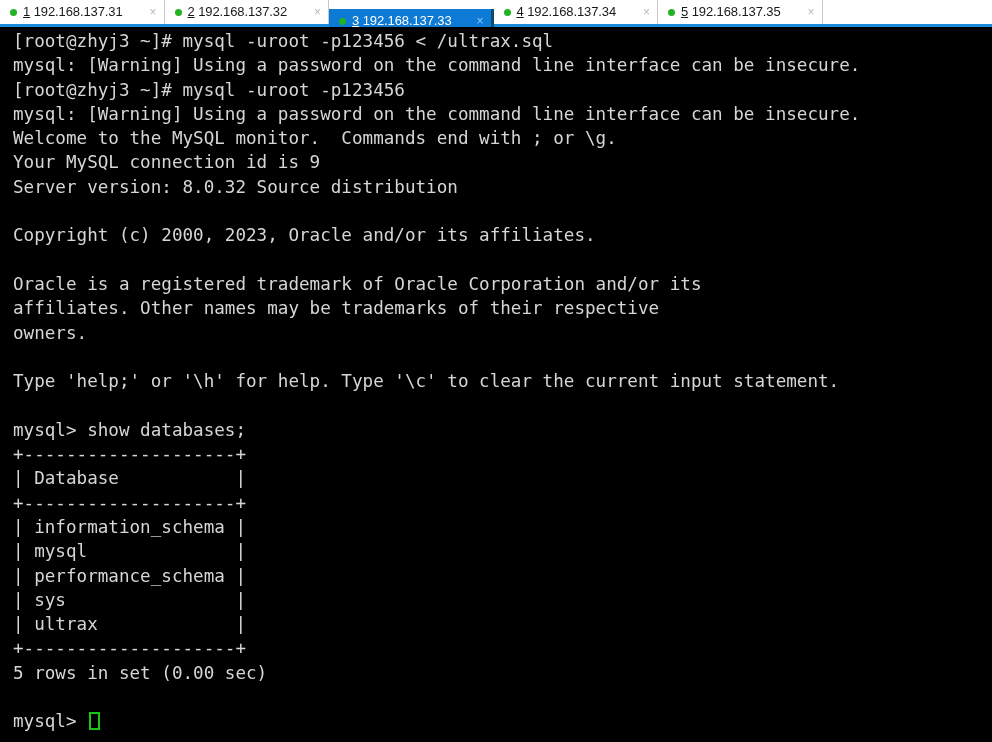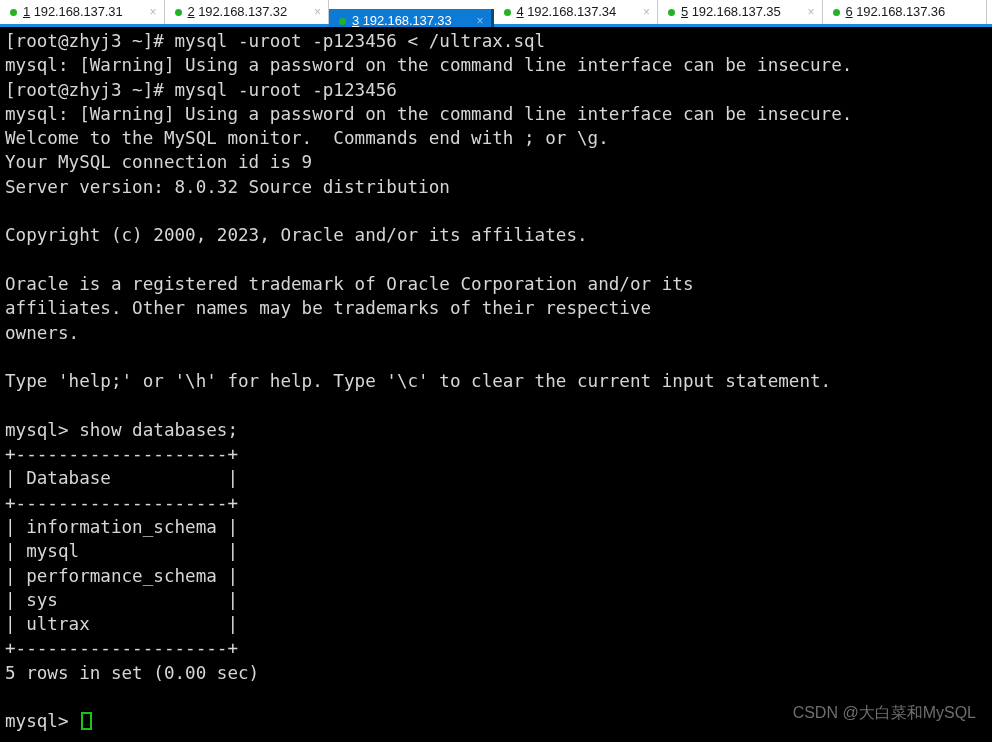--- a/index.html
+++ b/index.html
@@ -81,21 +81,21 @@
   
   #terminal {
     position: relative;
     width: 992px;
     height: 715px;
     background: #000000;
     overflow: hidden;
   }
   #term-lines {
     position: absolute;
-    left: 4px;
+    left: 12px;
     top: 2px;
     font-family: "DejaVu Sans Mono", monospace;
     font-size: 17.6px;
     line-height: 24.3px;
     color: #d6d6d6;
     white-space: pre;
     letter-spacing: 0px;
   }
   .tline {
     height: 24.3px;
@@ -145,23 +145,18 @@
     <div class="tab">
       <span class="dot" style="background: rgb(34, 179, 34);"></span>
       <span class="label"><span class="idx">4</span> <span>192.168.137.34</span></span>
       <span class="close">×</span>
     </div>
     <div class="tab">
       <span class="dot" style="background: rgb(34, 179, 34);"></span>
       <span class="label"><span class="idx">5</span> <span>192.168.137.35</span></span>
       <span class="close">×</span>
     </div>
-    <div class="tab">
-      <span class="dot" style="background: rgb(34, 179, 34);"></span>
-      <span class="label"><span class="idx">6</span> <span>192.168.137.36</span></span>
-    </div>
   </div>
 <div id="tabbar-underline"></div>
 
 <div id="terminal">
   <div id="term-lines"><div class="tline">[root@zhyj3 ~]# mysql -uroot -p123456 &lt; /ultrax.sql</div><div class="tline">mysql: [Warning] Using a password on the command line interface can be insecure.</div><div class="tline">[root@zhyj3 ~]# mysql -uroot -p123456</div><div class="tline">mysql: [Warning] Using a password on the command line interface can be insecure.</div><div class="tline">Welcome to the MySQL monitor.  Commands end with ; or \g.</div><div class="tline">Your MySQL connection id is 9</div><div class="tline">Server version: 8.0.32 Source distribution</div><div class="tline"></div><div class="tline">Copyright (c) 2000, 2023, Oracle and/or its affiliates.</div><div class="tline"></div><div class="tline">Oracle is a registered trademark of Oracle Corporation and/or its</div><div class="tline">affiliates. Other names may be trademarks of their respective</div><div class="tline">owners.</div><div class="tline"></div><div class="tline">Type 'help;' or '\h' for help. Type '\c' to clear the current input statement.</div><div class="tline"></div><div class="tline">mysql&gt; show databases;</div><div class="tline">+--------------------+</div><div class="tline">| Database           |</div><div class="tline">+--------------------+</div><div class="tline">| information_schema |</div><div class="tline">| mysql              |</div><div class="tline">| performance_schema |</div><div class="tline">| sys                |</div><div class="tline">| ultrax             |</div><div class="tline">+--------------------+</div><div class="tline">5 rows in set (0.00 sec)</div><div class="tline"></div><div class="tline"><span>mysql&gt; </span><span class="cursor" style="border-color: rgb(25, 196, 25);"></span></div></div>
-  <div id="watermark">CSDN @大白菜和MySQL</div>
 </div>
 
 </body></html>

